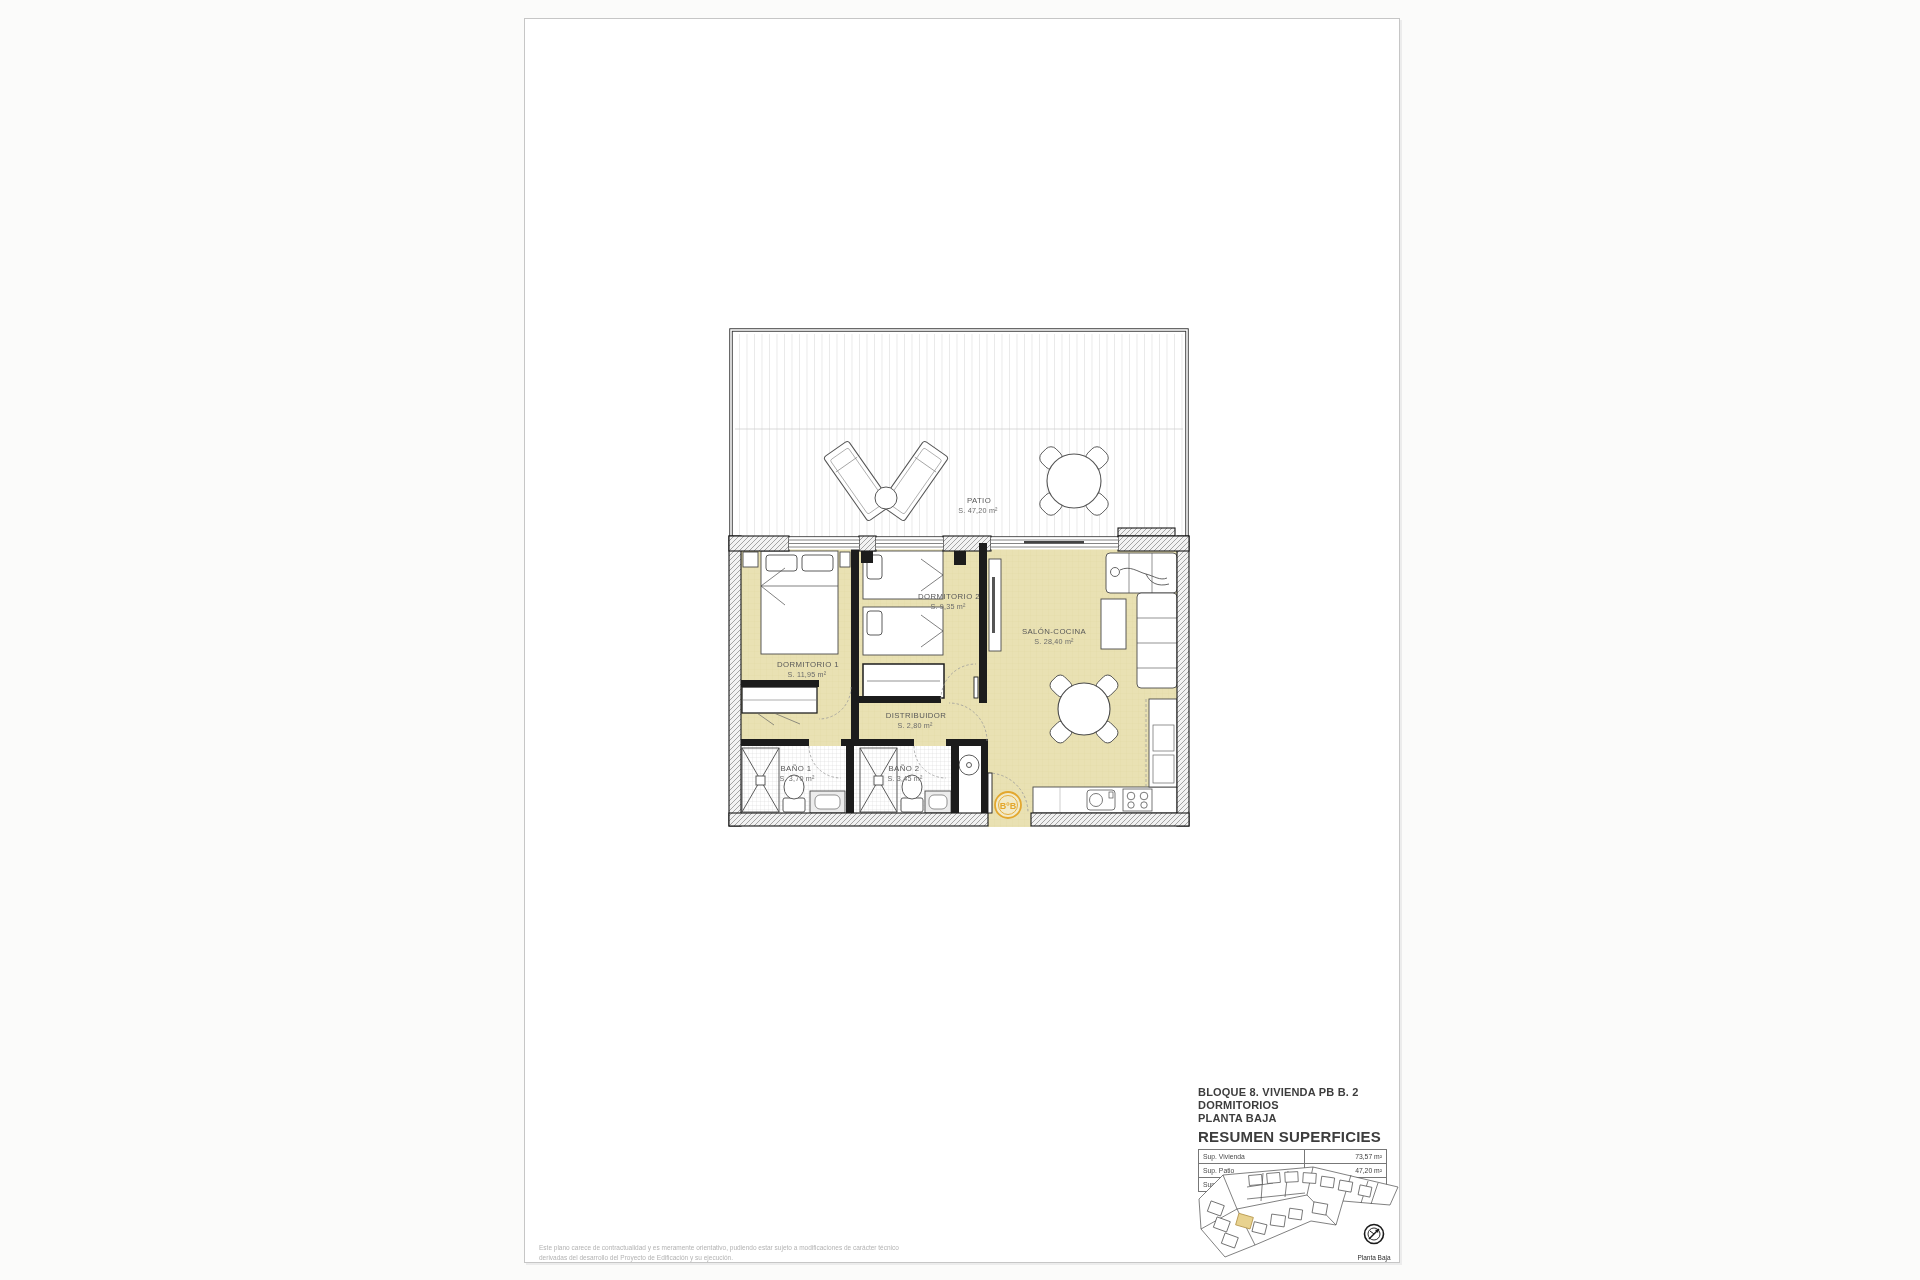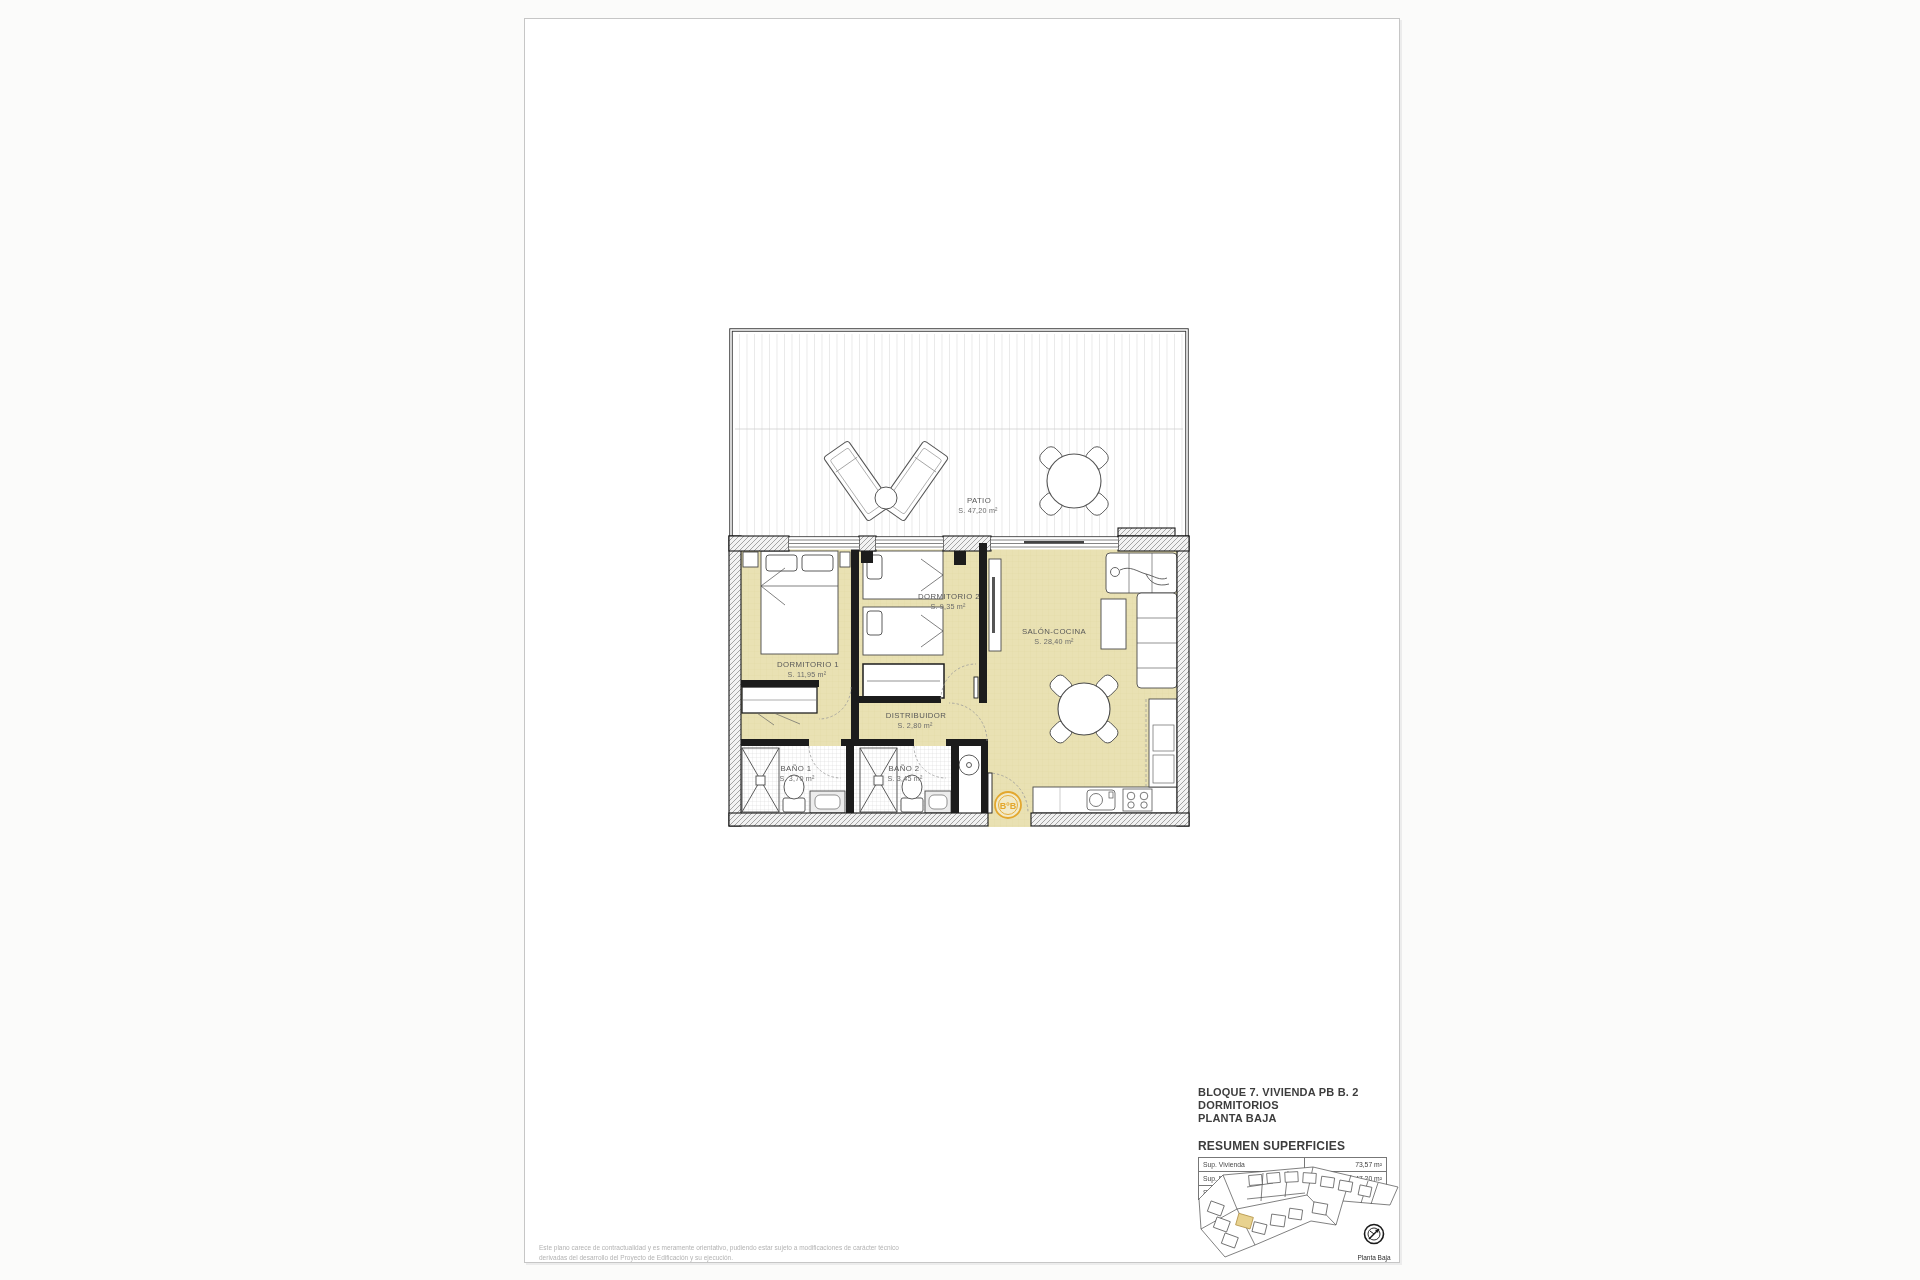--- a/index.html
+++ b/index.html
@@ -2,21 +2,21 @@
 <html><head>
 <meta charset="utf-8">
 <style>
   html,body{margin:0;padding:0;background:#f6f6f5;font-family:"Liberation Sans",sans-serif;}
   #canvas{position:relative;width:1920px;height:1280px;background:#fbfbfa;overflow:hidden;}
   #sheet{position:absolute;left:524px;top:18px;width:874px;height:1243px;background:#ffffff;
          border:1px solid #c6c6c6;box-shadow:2px 2px 0 #ececec;}
   .abs{position:absolute;}
   
   .tb-line1{font-size:11px;font-weight:bold;color:#3d3d3d;letter-spacing:.2px;line-height:13px;}
-  .tb-line3{font-size:12px;font-weight:bold;color:#3d3d3d;letter-spacing:.2px;margin-top:14px;}
+  .tb-line3{font-size:15px;font-weight:bold;color:#3d3d3d;letter-spacing:.2px;margin-top:3px;}
   table.sup{border-collapse:collapse;width:189px;margin-top:4px;}
   table.sup td{border:1px solid #777;font-size:6.8px;color:#4a4a4a;padding:2px 4px;height:9px;}
   table.sup td.val{text-align:right;color:#3f3f3f;}
   .disclaimer{font-size:6.5px;line-height:1.5;color:#b3b3b3;width:385px;}
   
   text.room{font-family:"Liberation Sans",sans-serif;font-size:7.8px;fill:#585858;letter-spacing:.4px;}
   text.area{font-family:"Liberation Sans",sans-serif;font-size:7.2px;fill:#6a6a6a;letter-spacing:.2px;}
   text.marker{font-family:"Liberation Sans",sans-serif;font-size:9px;font-weight:bold;fill:#e3a72e;}
 </style>
 </head>
@@ -263,21 +263,21 @@
         <text class="room" x="72" y="450" text-anchor="middle">BAÑO 1</text>
         <text class="area" x="73" y="460" text-anchor="middle">S. 3,70 m²</text>
       </g>
       <g>
         <text class="room" x="180" y="450" text-anchor="middle">BAÑO 2</text>
         <text class="area" x="181" y="460" text-anchor="middle">S. 3,45 m²</text>
       </g>
     </svg>
 
     <div class="abs" style="left:673px;top:1067px;width:200px;">
-      <div class="tb-line1">BLOQUE 7. VIVIENDA PB B. 2 DORMITORIOS</div>
+      <div class="tb-line1">BLOQUE 8. VIVIENDA PB B. 2 DORMITORIOS</div>
       <div class="tb-line1">PLANTA BAJA</div>
       <div class="tb-line3">RESUMEN SUPERFICIES</div>
       <table class="sup">
         <tbody>
           <tr>
             <td>Sup. Vivienda</td>
             <td class="val">73,57 m²</td>
           </tr>
           <tr>
             <td>Sup. Patio</td>

